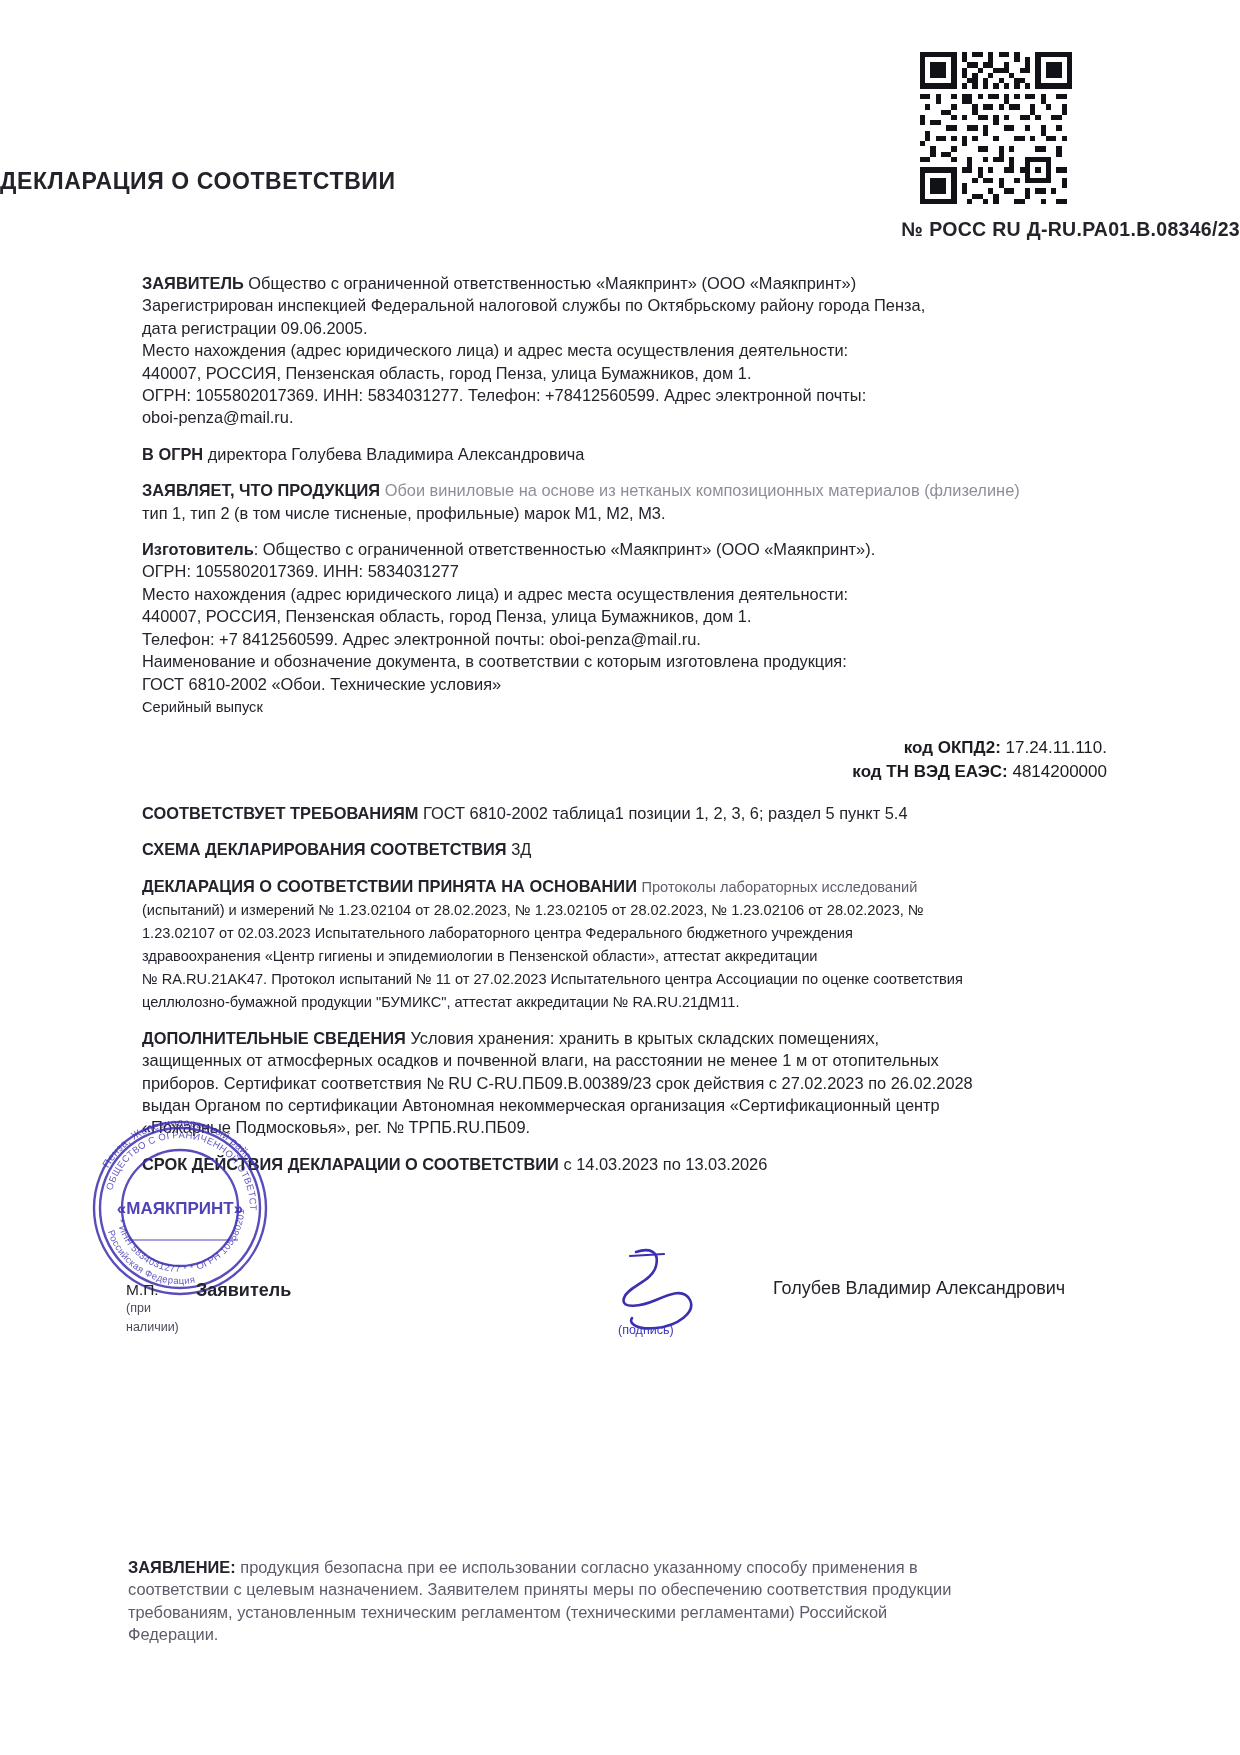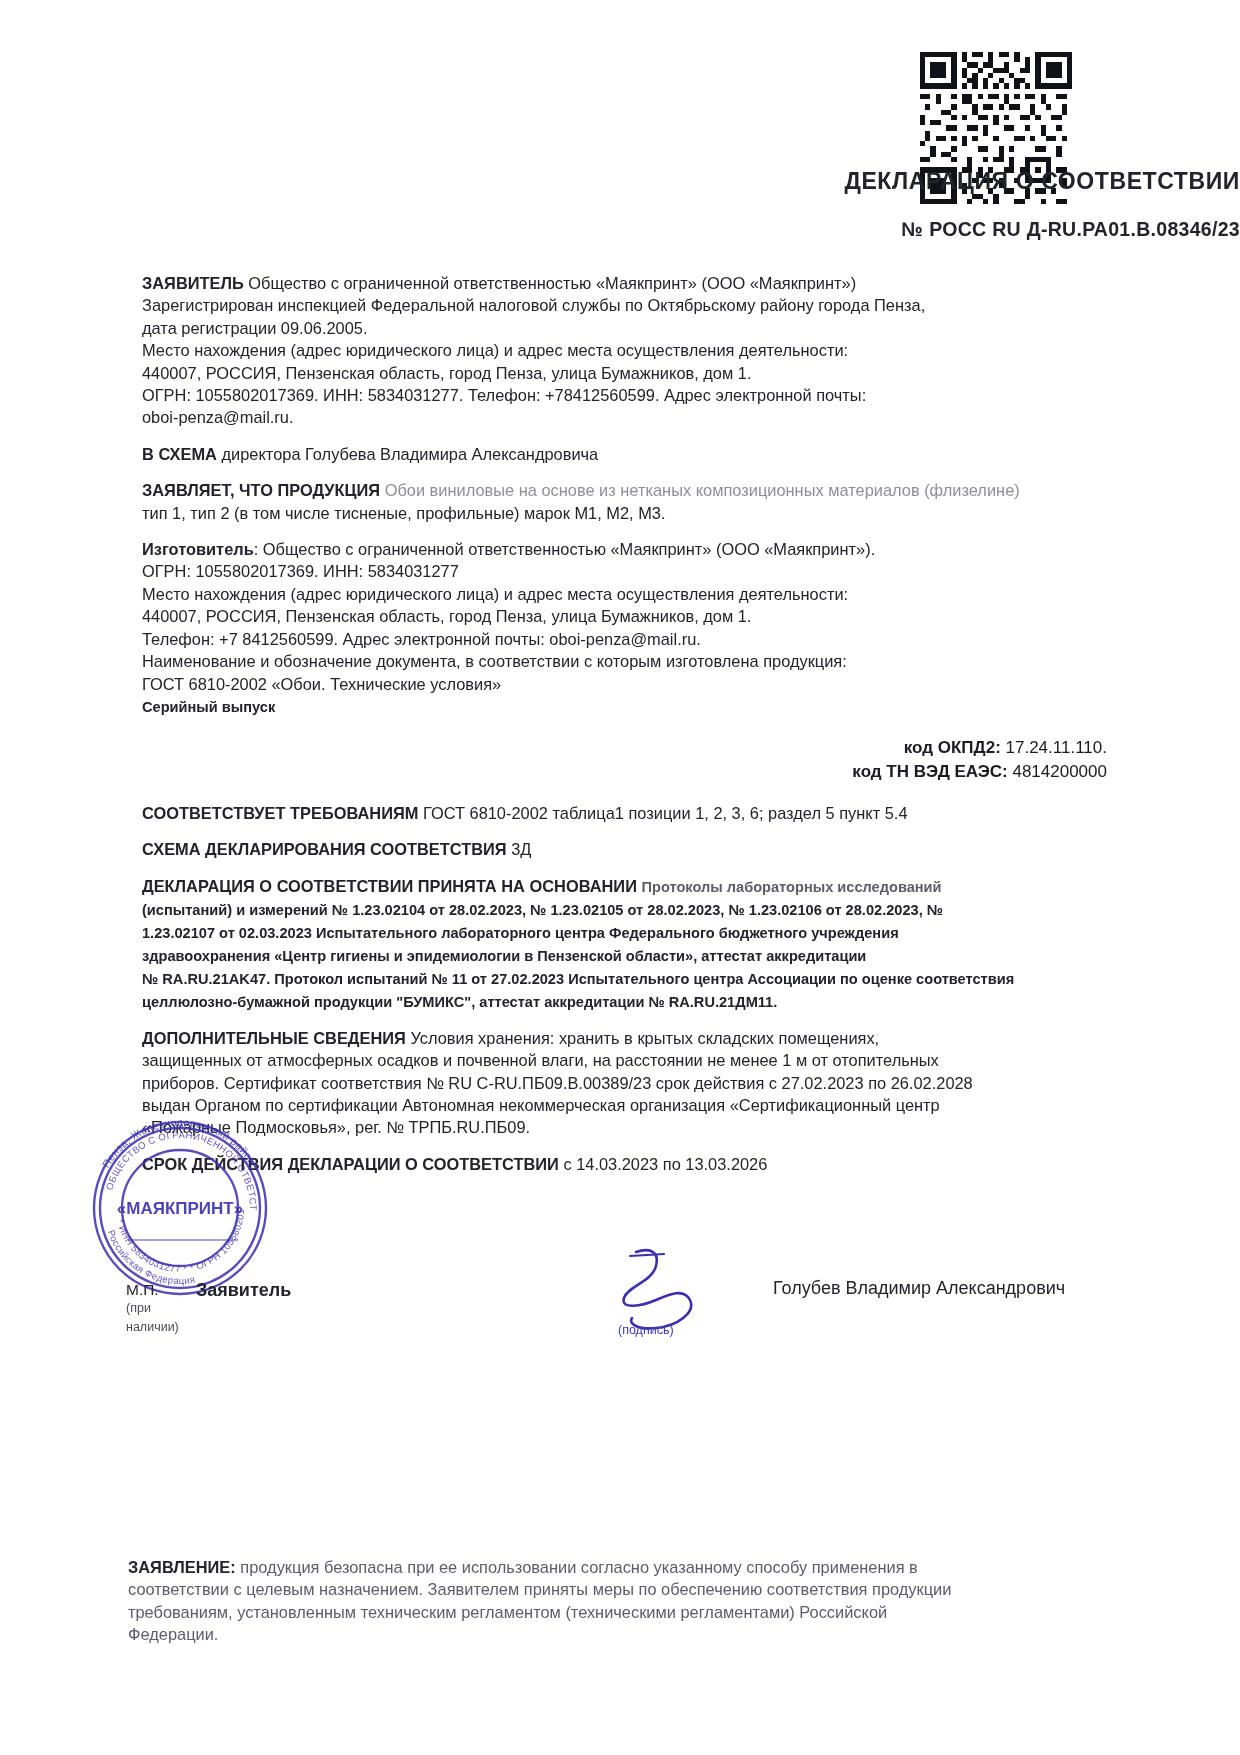--- a/index.html
+++ b/index.html
@@ -29,21 +29,21 @@
     height: 152px;
   }
   .qr-wrap svg { display: block; width: 152px; height: 152px; }
 
   
   .doc-title {
     position: absolute;
     top: 168px;
     left: 0;
     width: 1240px;
-    text-align: right;
+    text-align: left;
     font-size: 23px;
     font-weight: bold;
     letter-spacing: 0.6px;
     color: #23232c;
   }
   .doc-number {
     position: absolute;
     top: 218px;
     left: 0;
     width: 1240px;
@@ -65,21 +65,20 @@
   .block {
     font-size: 16.4px;
     line-height: 22.4px;
     color: #23232c;
     margin: 0 0 14px 0;
   }
   .block b { font-weight: bold; }
   .small {
     font-size: 14.6px;
     line-height: 21px;
-    font-weight: bold;
   }
   .faded { color: #8e8e99; }
   .semi { color: #5e5e6b; }
   .codes {
     text-align: right;
     font-size: 17px;
     line-height: 24px;
     margin: 18px 0 18px 0;
   }
   .codes b { font-weight: bold; }
@@ -321,21 +320,21 @@
       <span>Общество с ограниченной ответственностью «Маякпринт» (ООО «Маякпринт»)</span><br>
       <span>Зарегистрирован инспекцией Федеральной налоговой службы по Октябрьскому району города Пенза,</span><br>
       <span>дата регистрации 09.06.2005.</span><br>
       <span>Место нахождения (адрес юридического лица) и адрес места осуществления деятельности:</span><br>
       <span>440007, РОССИЯ, Пензенская область, город Пенза, улица Бумажников, дом 1.</span><br>
       <span>ОГРН: 1055802017369. ИНН: 5834031277. Телефон: +78412560599. Адрес электронной почты:</span><br>
       <span>oboi-penza@mail.ru.</span>
     </div>
 
     <div class="block">
-      <b>В СХЕМА</b>
+      <b>В ОГРН</b>
       <span>директора Голубева Владимира Александровича</span>
     </div>
 
     <div class="block">
       <b>ЗАЯВЛЯЕТ, ЧТО ПРОДУКЦИЯ</b>
       <span class="faded">Обои виниловые на основе из нетканых композиционных материалов (флизелине)</span><br>
       <span>тип 1, тип 2 (в том числе тисненые, профильные) марок М1, М2, М3.</span>
     </div>
 
     <div class="block">

